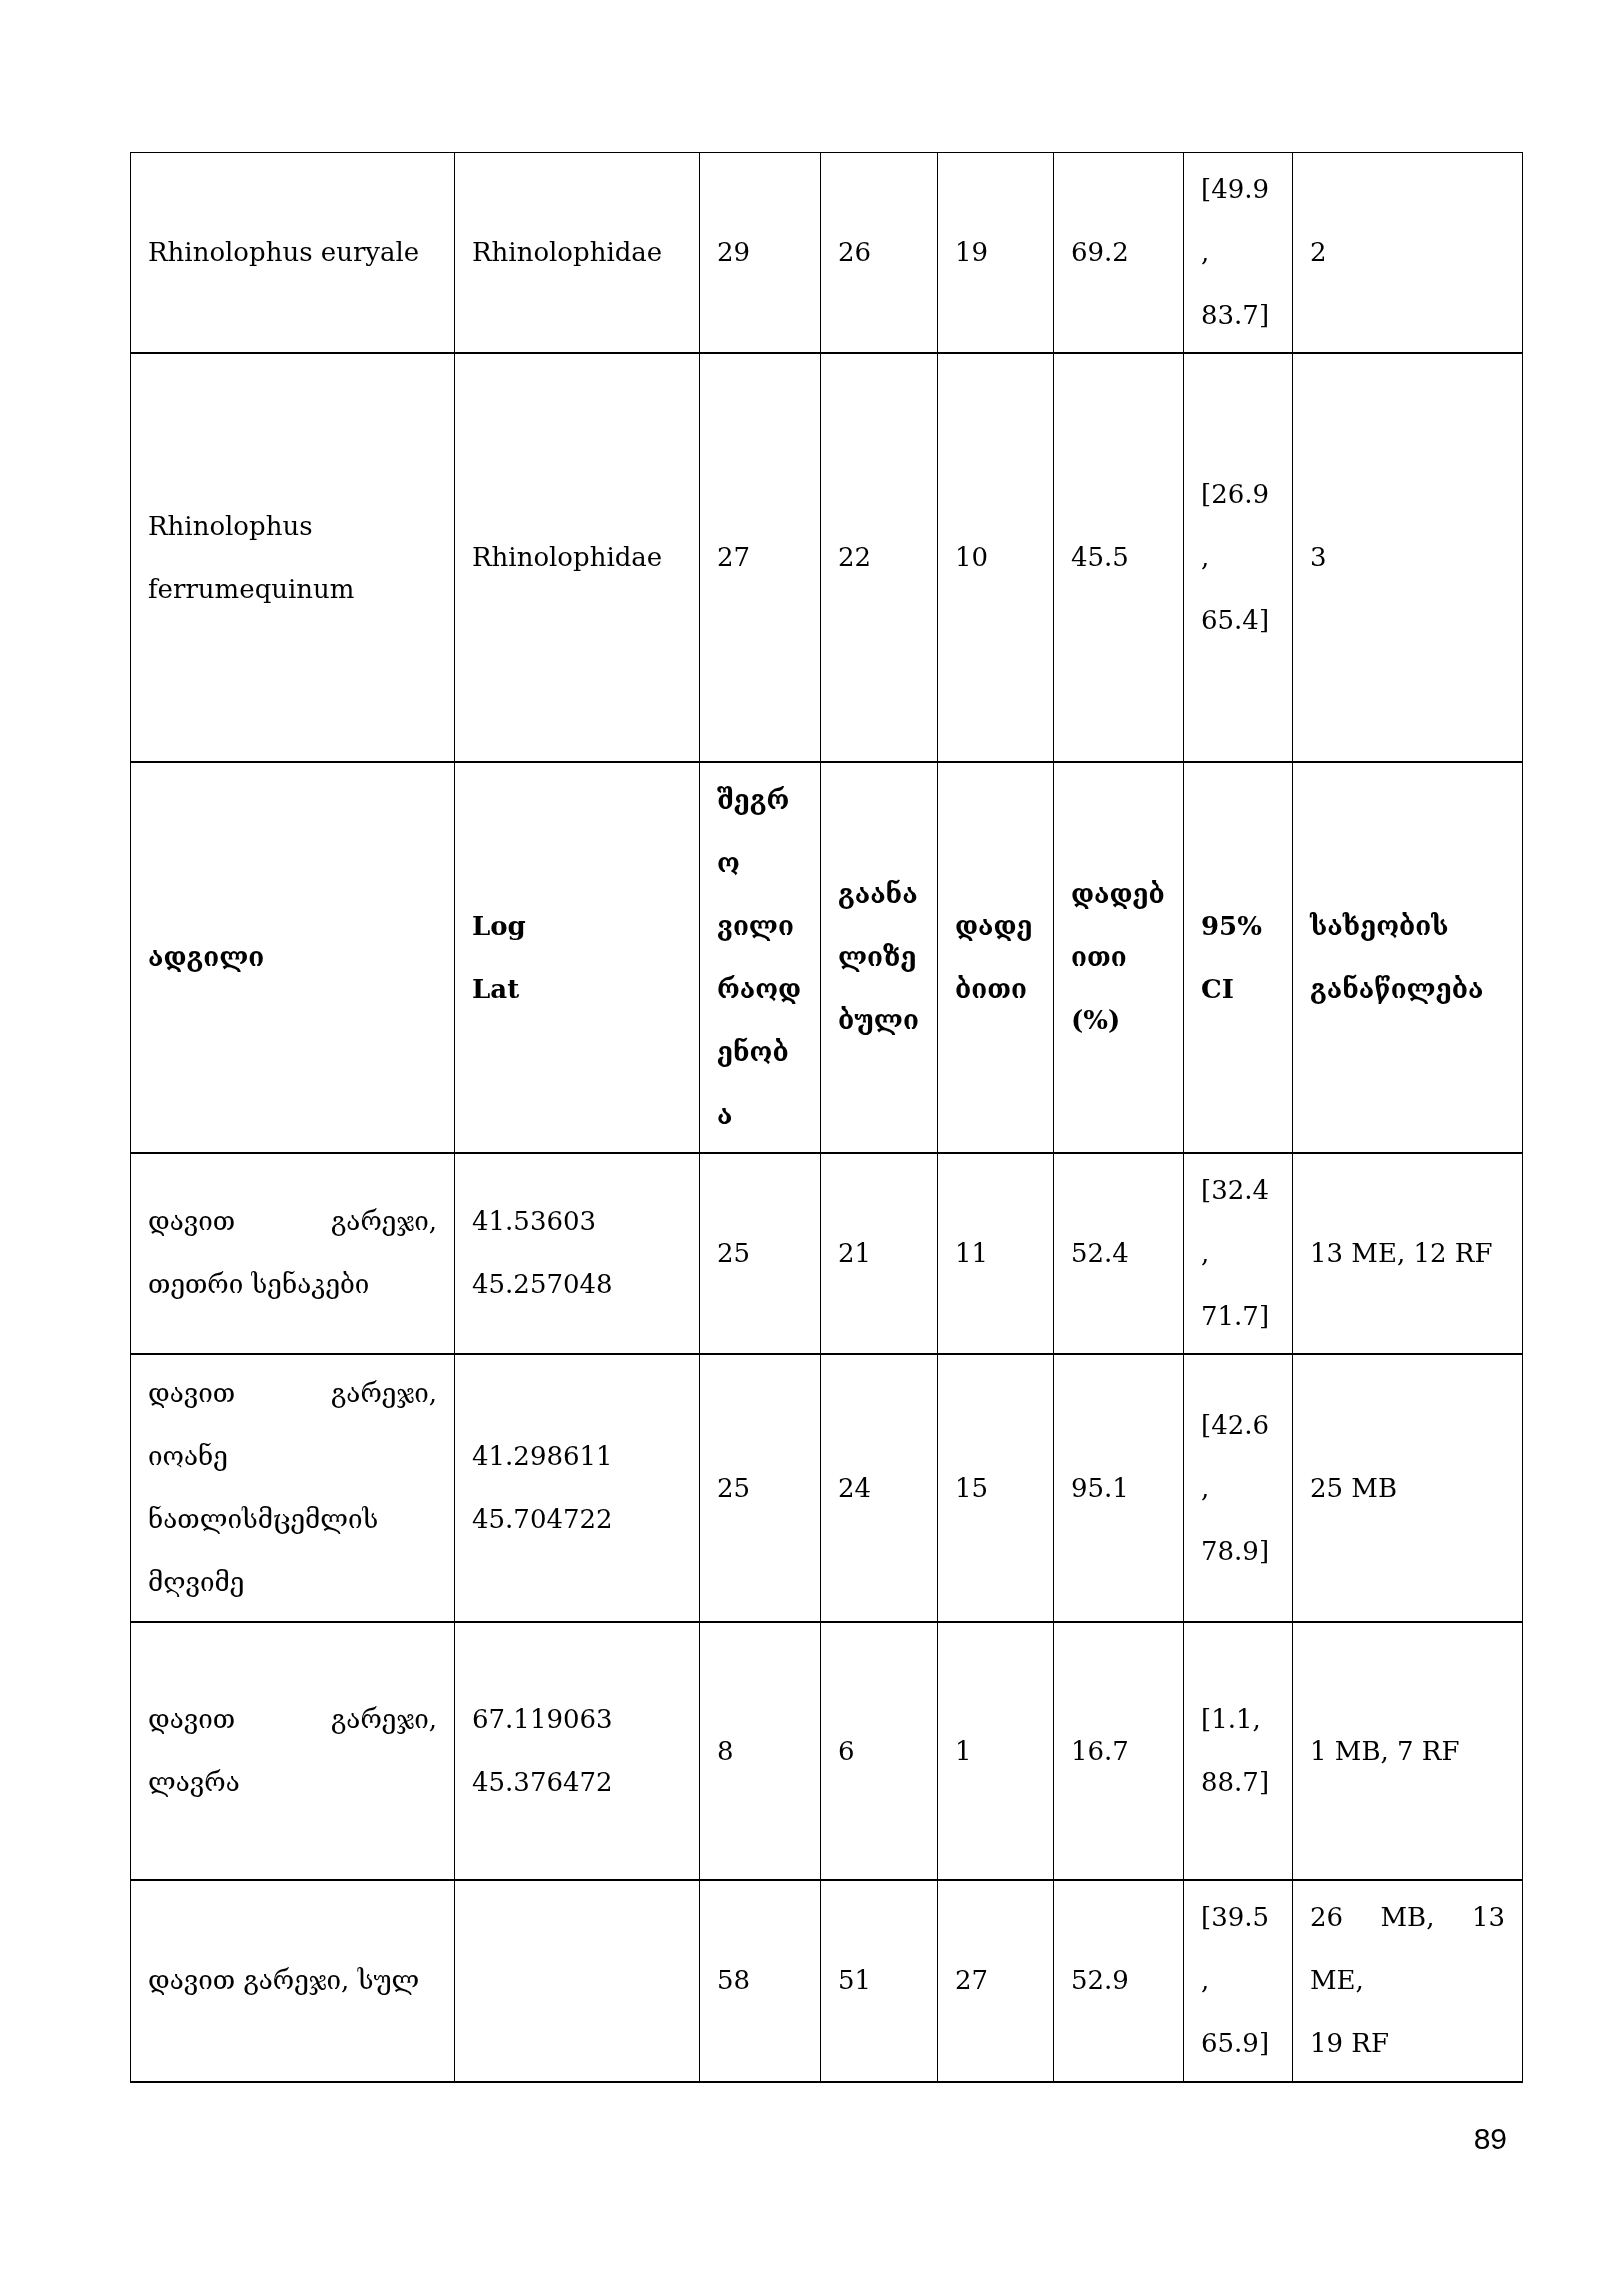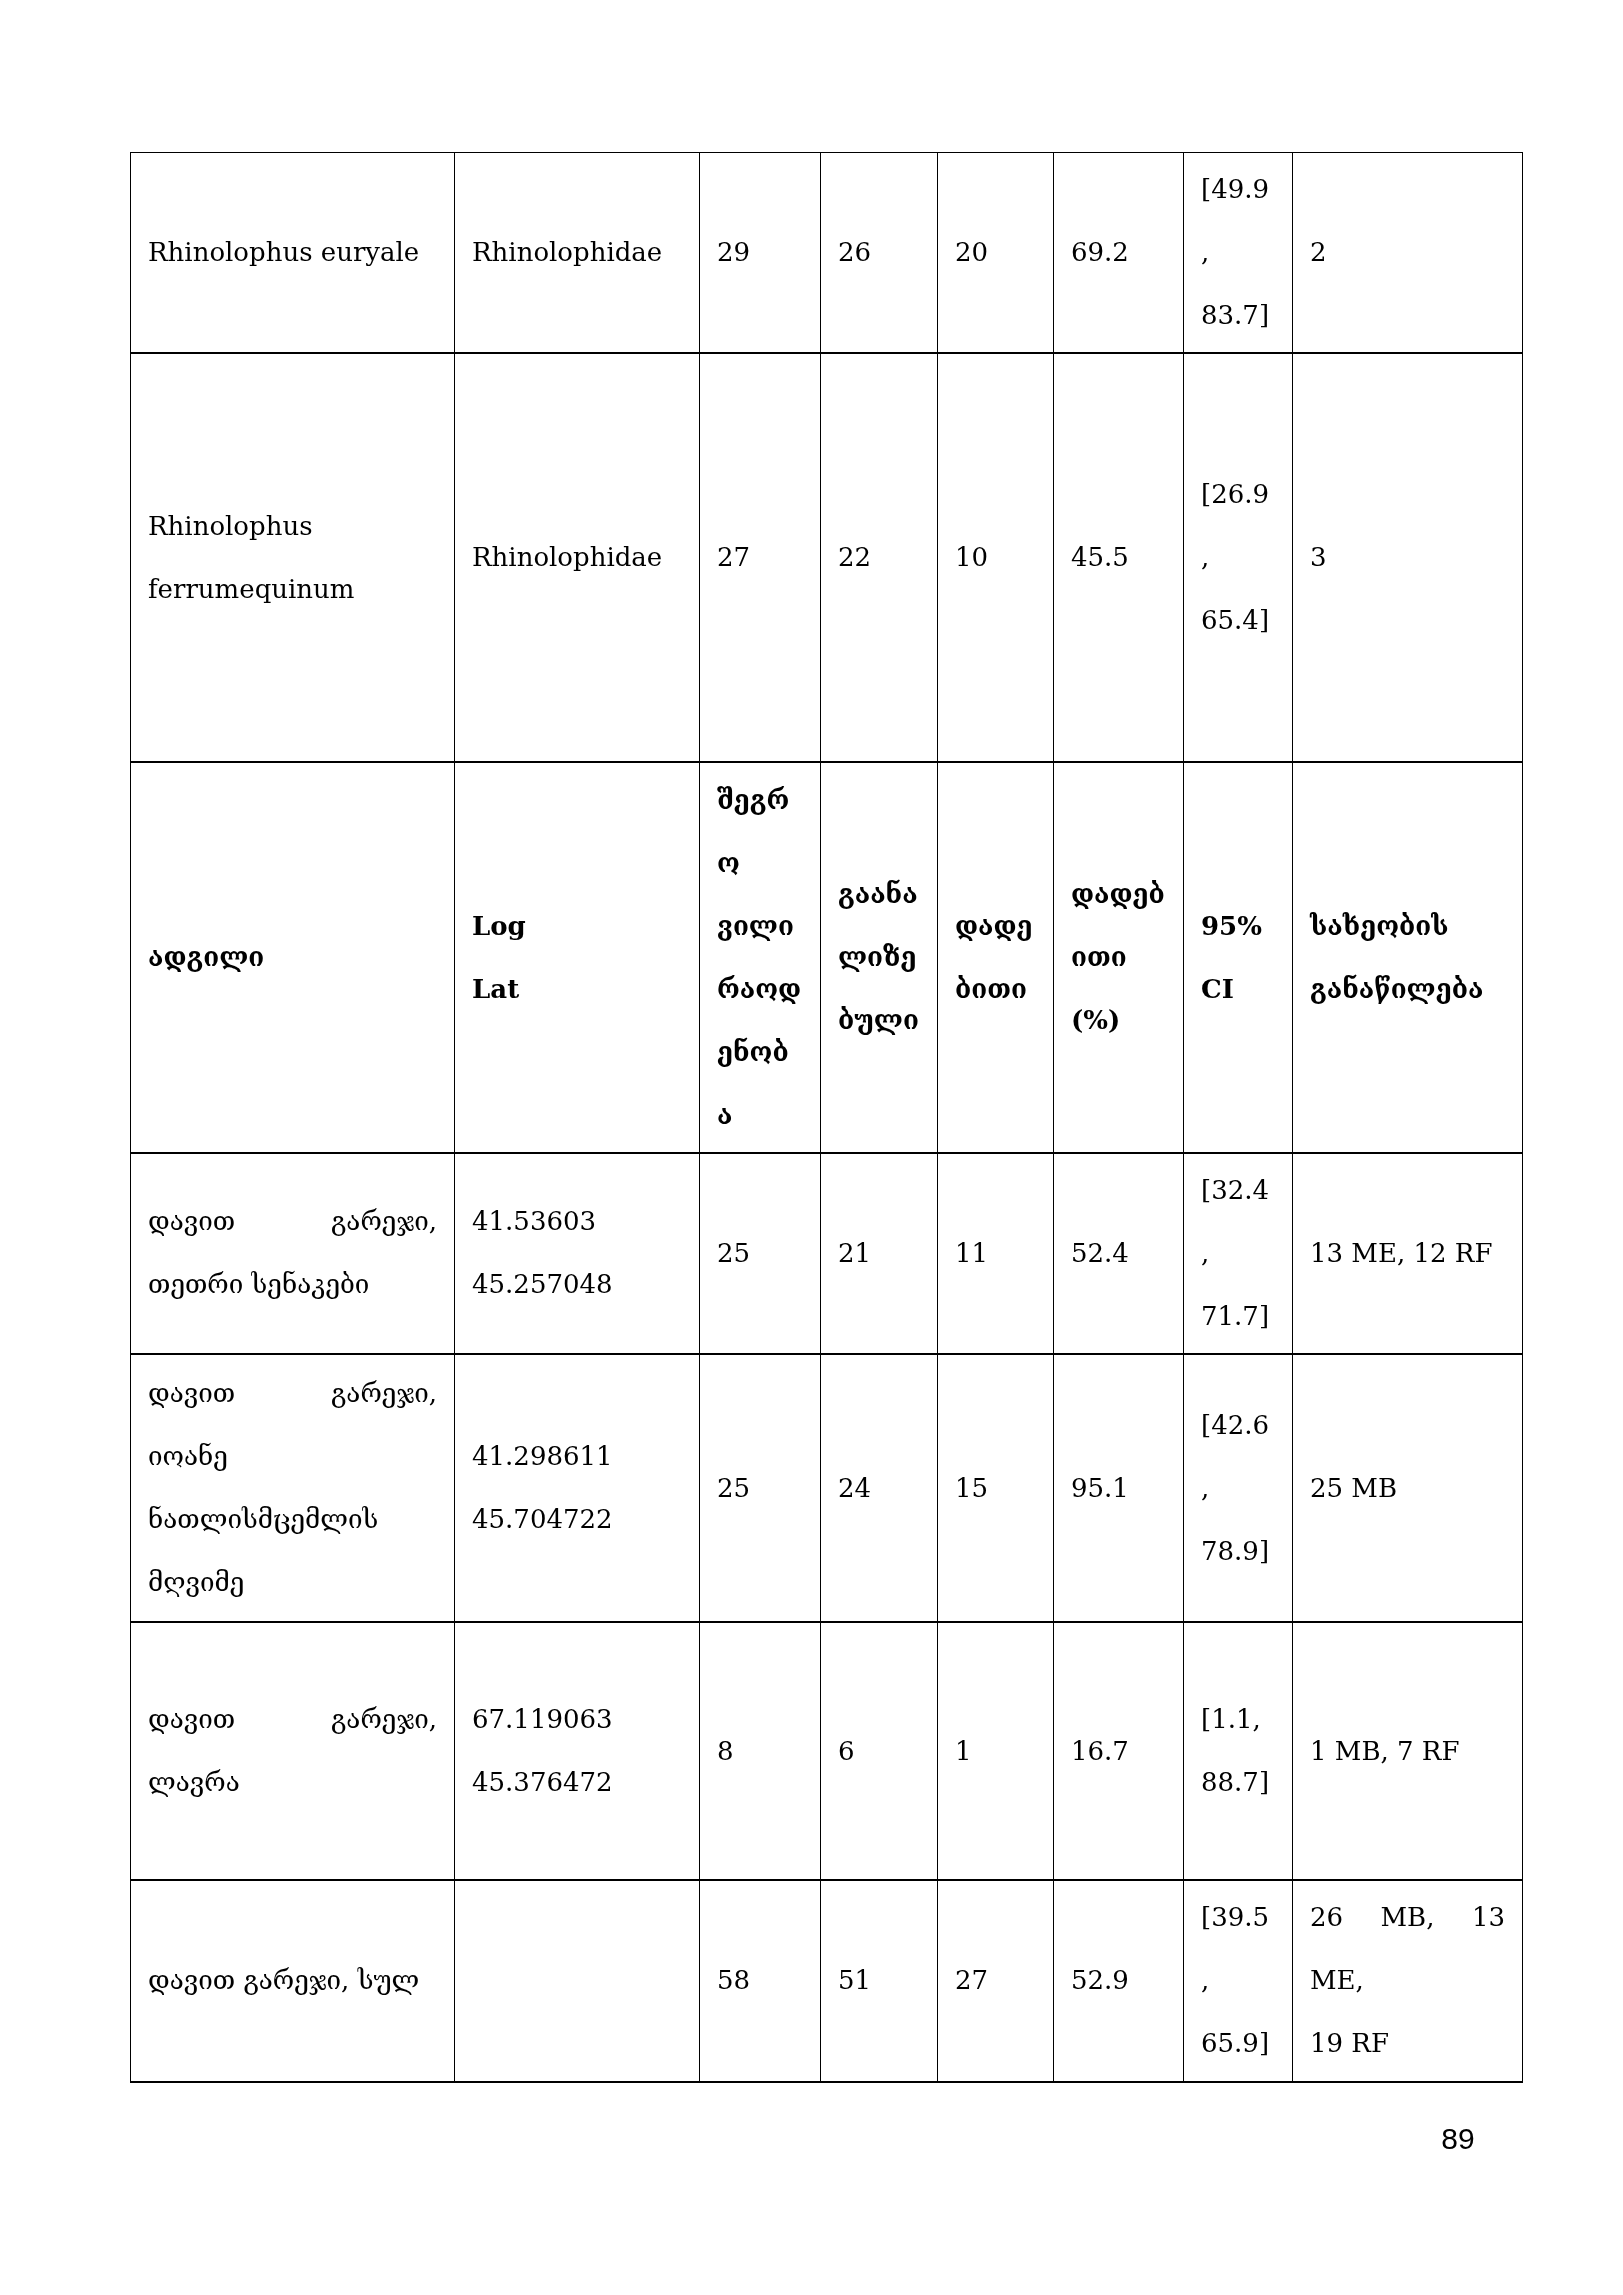--- a/index.html
+++ b/index.html
@@ -21,21 +21,21 @@
     overflow:hidden;
     text-align:left;
     word-wrap:break-word;
   }
   table.grid tr.first td{border-top-width:1.3px;}
   td.hdr{font-weight:bold;margin-top:8px;}
   .ln{min-height:63px;}
   .ln.j{text-align:justify;text-align-last:justify;}
   .pageno{
     position:absolute;top:2119px;left:1409px;width:98px;
-    text-align:center;font-size:30px;line-height:39px;
+    text-align:right;font-size:30px;line-height:39px;
     font-family:"Liberation Sans","DejaVu Sans",sans-serif;
   }
 </style>
 </head>
 <body>
 
 <div class="page">
 
   <table class="grid">
     <colgroup>
@@ -56,21 +56,21 @@
           <td>
             <div class="ln">Rhinolophidae</div>
           </td>
           <td>
             <div class="ln">29</div>
           </td>
           <td>
             <div class="ln">26</div>
           </td>
           <td>
-            <div class="ln">20</div>
+            <div class="ln">19</div>
           </td>
           <td>
             <div class="ln">69.2</div>
           </td>
           <td>
             <div class="ln">[49.9,</div>
             <div class="ln">83.7]</div>
           </td>
           <td>
             <div class="ln">2</div>

